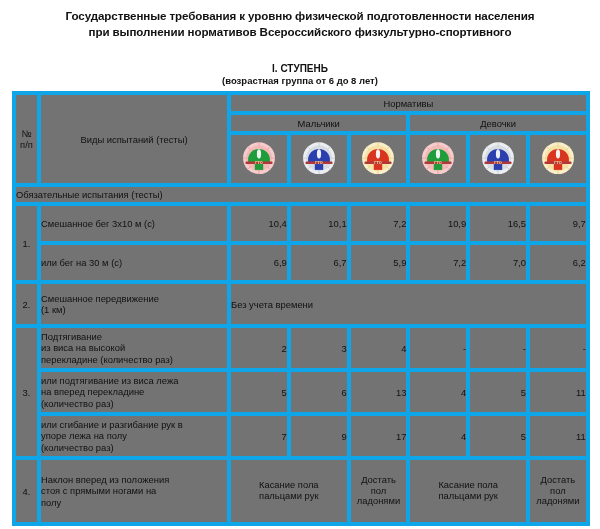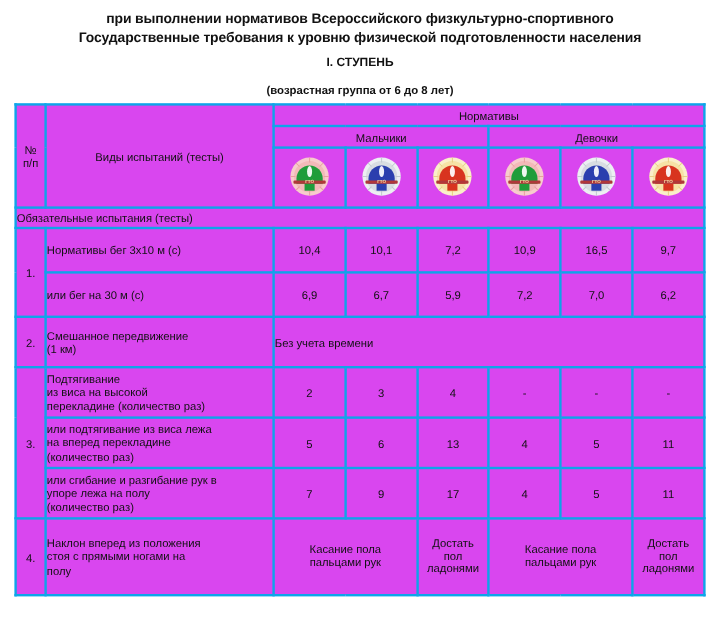--- a/index.html
+++ b/index.html
@@ -32,47 +32,47 @@
     padding: 8px 14px 0 14px;
     letter-spacing: -0.1px;
   }
   .doc-title div { white-space: nowrap; }
 
   .stage-title {
     text-align: center;
     font-weight: bold;
     font-size: 10px;
     line-height: 12px;
-    margin-top: 8px;
+    margin-top: 24px;
   }
   .stage-sub {
     text-align: center;
     font-weight: bold;
     font-size: 9.5px;
     line-height: 12px;
-    margin-top: 11px;
+    margin-top: 0px;
   }
 
   
   .table-wrap {
     margin: 4px 14px 0 12px;
   }
   table.gto {
     border-collapse: collapse;
     width: 574px;
     table-layout: fixed;
     background: #ffffff;
   }
   table.gto td, table.gto th {
-    border: 2px solid #0ea5e9;
+    border: 4px solid #0ea5e9;
     font-weight: normal;
     font-size: 9.4px;
     vertical-align: middle;
     padding: 0;
-    background: #d946ef;
+    background: #737373;
   }
   .bold-top { border-top-width: 2px; }
   .bold-bottom { border-bottom-width: 2px; }
   .bold-left { border-left-width: 2px; }
   .bold-right { border-right-width: 2px; }
 
   .hdr {
     text-align: center;
     font-weight: bold;
     font-size: 10px;
@@ -103,21 +103,21 @@
     border-right-width: 2px;
   }
   .testname {
     text-align: left;
     padding: 2px 2px 2px 4px;
     font-size: 9.4px;
     line-height: 11.4px;
     border-right-width: 2px;
   }
   .val {
-    text-align: center;
+    text-align: right;
     font-size: 9.6px;
   }
   .val-text {
     text-align: center;
     font-size: 9.2px;
     line-height: 10.6px;
   }
   .wide-note {
     text-align: left;
     font-size: 9.3px;
@@ -132,22 +132,22 @@
     display: inline-block;
     vertical-align: middle;
   }
 </style>
 </head>
 <body>
 
 <div class="page">
 
   <div class="doc-title">
+    <div>Государственные требования к уровню физической подготовленности населения</div>
     <div>при выполнении нормативов Всероссийского физкультурно-спортивного</div>
-    <div>Государственные требования к уровню физической подготовленности населения</div>
   </div>
 
   <div class="stage-title">I. СТУПЕНЬ</div>
   <div class="stage-sub">(возрастная группа от 6 до 8 лет)</div>
 
   <div class="table-wrap">
     <table class="gto">
       <colgroup>
         <col style="width:25px">
         <col style="width:190px">
@@ -326,21 +326,21 @@
             </span>
           </td>
         </tr>
 
         <tr class="section-row">
           <td colspan="8" class="bold-left bold-right">Обязательные испытания (тесты)</td>
         </tr>
 
         <tr>
           <td class="rownum bold-left" rowspan="2">1.</td>
-          <td class="testname" style="height:35px">Нормативы бег 3х10 м (с)</td>
+          <td class="testname" style="height:35px">Смешанное бег 3х10 м (с)</td>
           <td class="val">10,4</td>
           <td class="val">10,1</td>
           <td class="val bold-right">7,2</td>
           <td class="val">10,9</td>
           <td class="val">16,5</td>
           <td class="val bold-right">9,7</td>
         </tr>
 
         <tr>
           <td class="testname bold-bottom" style="height:35px">или бег на 30 м (с)</td>

